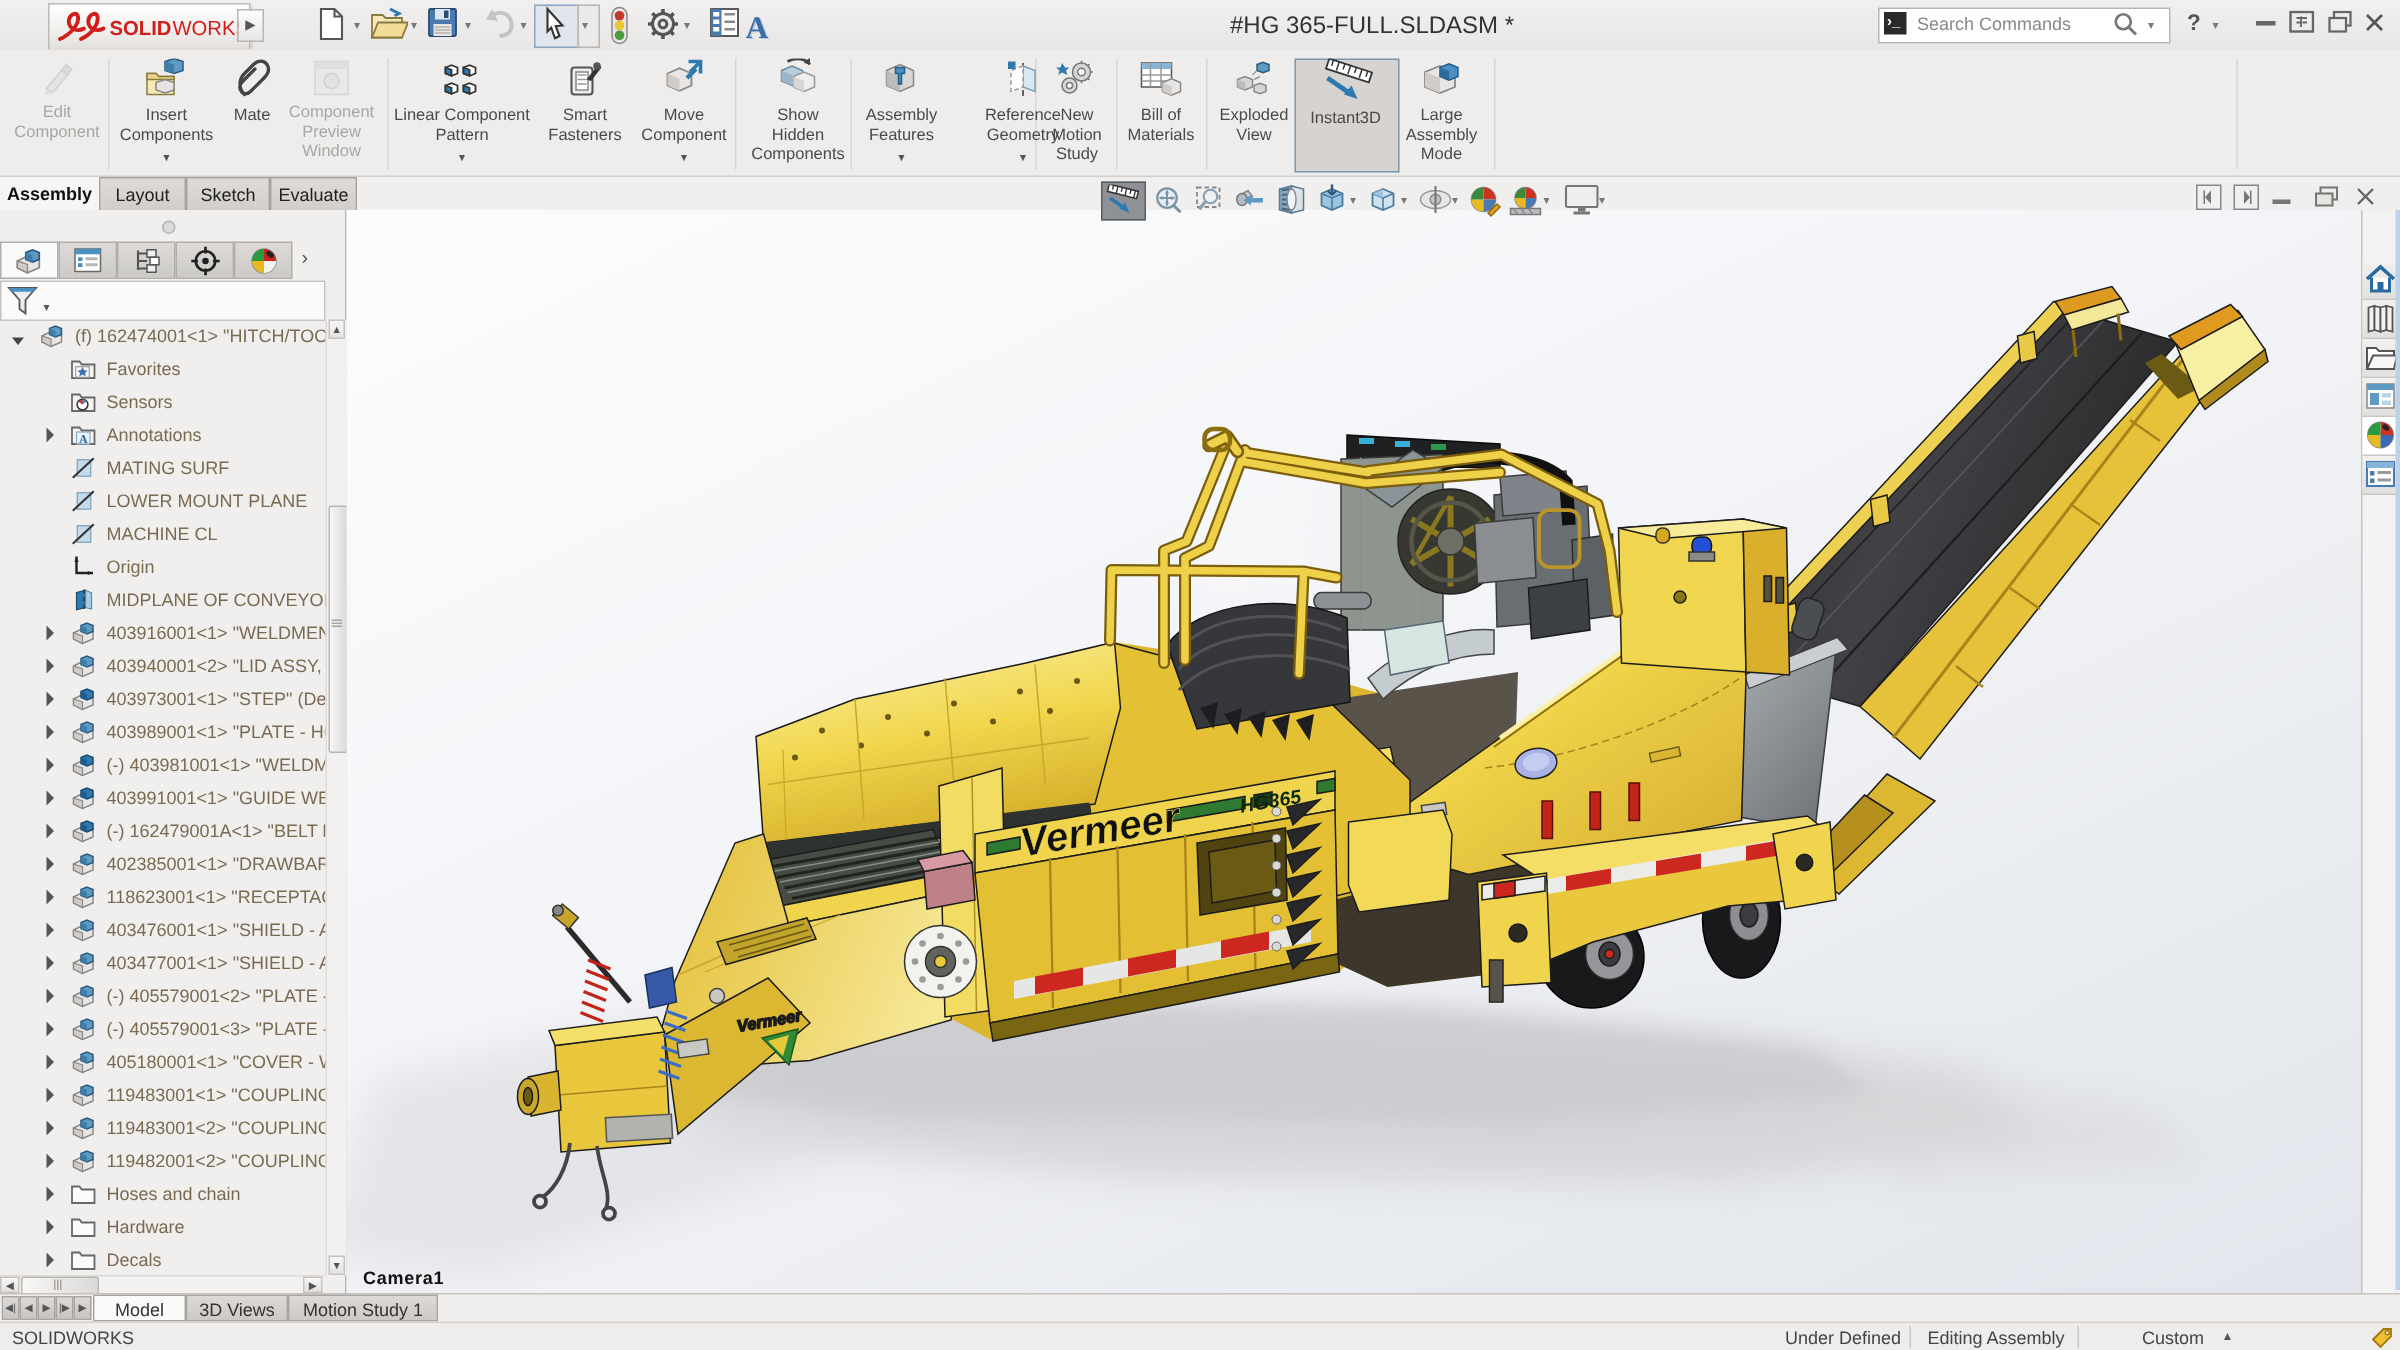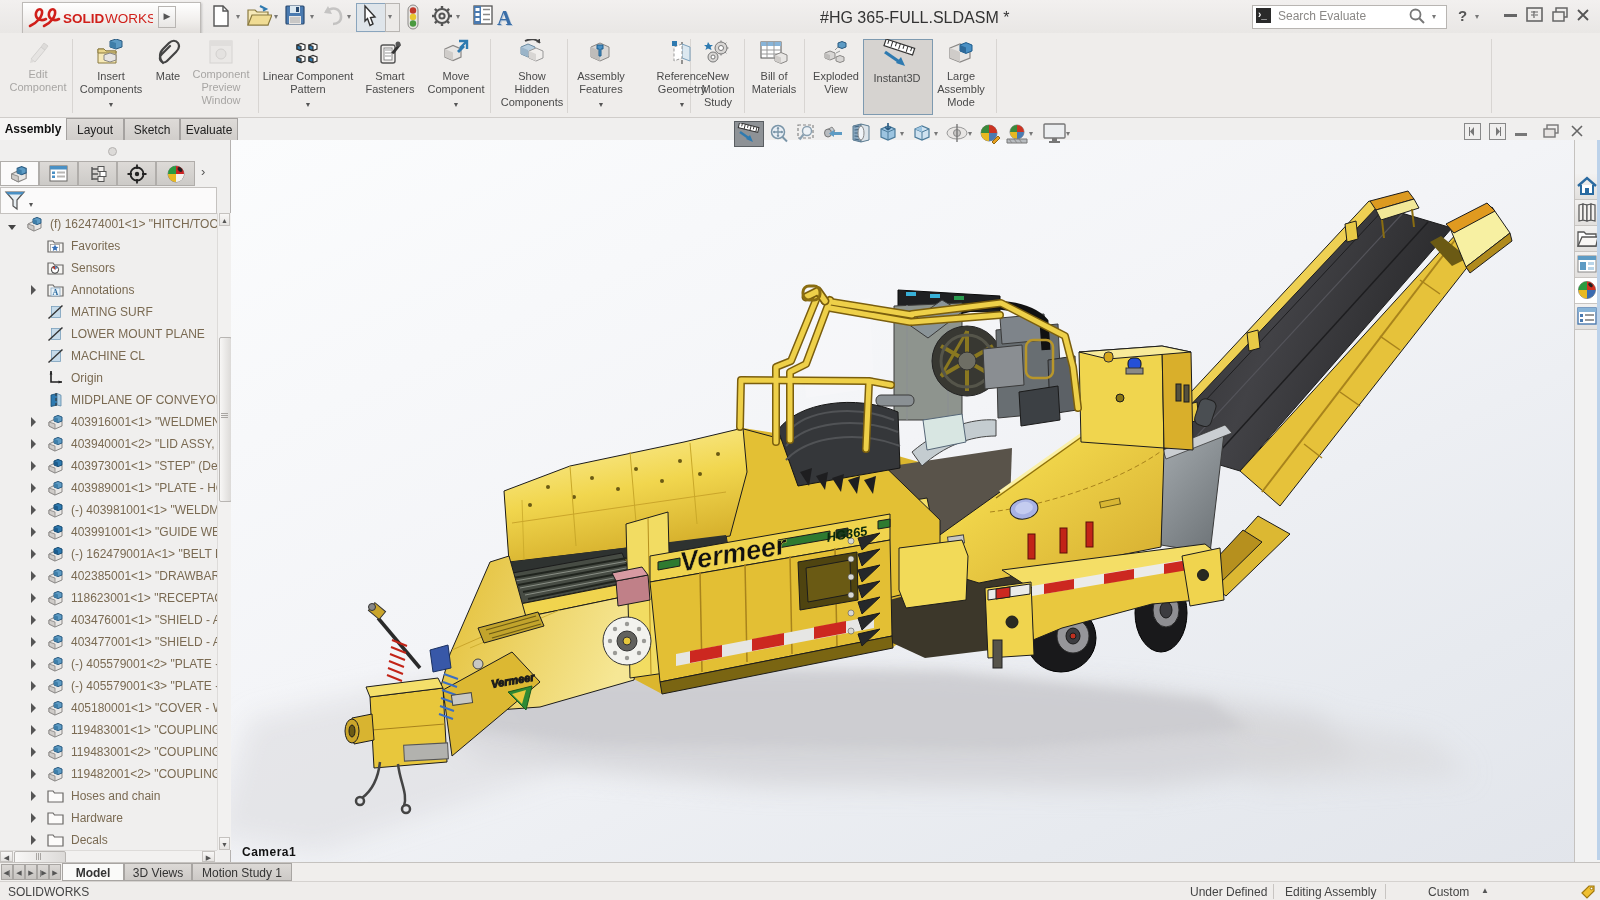--- a/index.html
+++ b/index.html
@@ -1,22 +1,22 @@
 <!DOCTYPE html>
 <html><head>
 <meta charset="utf-8">
 <style>
   html,body{margin:0;padding:0;}
   #app{position:relative;width:1600px;height:900px;overflow:hidden;
     font-family:"Liberation Sans",sans-serif;background:#eeecea;}
   .abs{position:absolute;}
   #titlebar{left:0;top:0;width:1600px;height:33px;
     background:linear-gradient(#f2f0ef,#e9e7e5);border-bottom:1px solid #cbc8c5;}
-  #logobox{left:22px;top:2px;width:133px;height:30px;background:linear-gradient(#ffffff,#f2f0ee 55%,#e2dfdc);
-    border:1px solid #bdbab7;box-shadow:1px 1px 2px rgba(0,0,0,.18);padding-left:44px;}
+  #logobox{left:32px;top:2px;width:133px;height:30px;background:linear-gradient(#ffffff,#f2f0ee 55%,#e2dfdc);
+    border:1px solid #bdbab7;box-shadow:1px 1px 2px rgba(0,0,0,.18);}
   .tbicon{top:4px;width:26px;height:26px;}
   .ddarr{top:13px;width:8px;height:8px;color:#777;font-size:8px;line-height:8px;}
   #wintitle{left:820px;top:9px;font-size:16px;color:#333;}
   #searchbox{left:1252px;top:5px;width:193px;height:22px;background:#fff;border:1px solid #b8b5b2;}
   #ribbon{left:0;top:33px;width:1600px;height:84px;background:#efedeb;}
   .rbtn{position:absolute;top:6px;text-align:center;color:#555;font-size:11px;line-height:13px;}
   .rsep{position:absolute;top:6px;width:1px;height:74px;background:#d8d5d2;}
   #tabrow{left:0;top:117px;width:1600px;height:23px;background:#f0efee;border-top:1px solid #d0cdca;}
   .ctab{position:absolute;top:0;height:23px;line-height:23px;text-align:center;font-size:12px;color:#222;
     background:linear-gradient(#dedbd8,#d0cdca);border:1px solid #a5a2a0;border-bottom:none;box-sizing:border-box;}
@@ -29,21 +29,21 @@
   #filterrow{position:absolute;left:0;top:47px;width:217px;height:27px;background:#fbfafa;border:1px solid #c5c2bf;box-sizing:border-box;}
   .trow{position:absolute;left:0;height:22px;font-size:12px;color:#7a6a52;white-space:nowrap;}
   .trow .lbl{position:absolute;top:4px;}
   .texp{position:absolute;}
   #vscroll{position:absolute;left:217px;top:73px;width:13px;height:637px;background:#f2f1f0;border-left:1px solid #dddbd9;}
   #hscroll{position:absolute;left:0;top:710px;width:217px;height:12px;background:#f2f1f0;border-top:1px solid #dddbd9;}
   .sthumb{position:absolute;background:linear-gradient(90deg,#f8f7f6,#dcdad8);border:1px solid #b8b5b2;border-radius:2px;}
   #doctabs{left:0;top:862px;width:1600px;height:18px;background:#f0eeec;border-top:1px solid #c5c2bf;}
   .dtab{position:absolute;top:0;height:18px;line-height:18px;font-size:12px;text-align:center;color:#333;
     background:linear-gradient(#dcd9d6,#ccc9c6);border:1px solid #a8a5a2;box-sizing:border-box;}
-  .dtab.active{background:#fafaf9;font-weight:bold;}
+  .dtab.active{background:#fafaf9;font-weight:normal;}
   .navb{position:absolute;top:1px;width:12px;height:16px;background:linear-gradient(#dcd9d6,#c6c3c0);border:1px solid #a8a5a2;box-sizing:border-box;
    font-size:7px;color:#555;text-align:center;line-height:15px;overflow:hidden;}
   #statusbar{left:0;top:881px;width:1600px;height:19px;background:#efedeb;border-top:1px solid #d5d2cf;font-size:12px;color:#444;}
   #taskpane{position:absolute;left:1343px;top:0px;width:26px;height:722px;background:#f2f2f2;border-left:1px solid #c5c2bf;}
   .tpbtn{position:absolute;left:0;width:25px;height:25px;border-bottom:1px solid #c8c5c2;}
   #headsup{position:absolute;left:503px;top:-19px;height:26px;}
 </style>
 </head>
 <body>
 <div id="app">
@@ -111,21 +111,21 @@
         <rect x="2" y="2" width="18" height="18" fill="#fff" stroke="#555" stroke-width="1.3"></rect>
         <rect x="2" y="2" width="7" height="18" fill="#4a7ab0"></rect>
         <rect x="3.5" y="4" width="4" height="3" fill="#fff"></rect>
         <rect x="3.5" y="9" width="4" height="3" fill="#fff"></rect>
         <rect x="3.5" y="14" width="4" height="3" fill="#fff"></rect>
         <path d="M11 5.5 L18 5.5 M11 10.5 L18 10.5 M11 15.5 L18 15.5" stroke="#888" stroke-width="1.6"></path>
       </svg></div>
 <div class="abs" style="left:497px;top:6px;font-family:'Liberation Serif',serif;font-size:21px;font-weight:bold;color:#3a6ea8;text-shadow:1px 1px 0 #b8c8d8;">A</div>
 <div class="abs" style="left:1256px;top:8px;width:15px;height:15px;background:#2a2a2a;"></div>
 <div class="abs" style="left:1258px;top:9px;color:#fff;font-size:10px;font-weight:bold;">›_</div>
-<div class="abs" style="left:1278px;top:9px;font-size:12px;color:#8a8886;">Search Evaluate</div>
+<div class="abs" style="left:1278px;top:9px;font-size:12px;color:#8a8886;">Search Commands</div>
 <div class="abs" style="left:1408px;top:7px;"><svg width="18" height="18" viewBox="0 0 18 18">
         <circle cx="7.5" cy="7.5" r="5" fill="none" stroke="#777" stroke-width="1.8"></circle>
         <path d="M11 11 L16 16" stroke="#777" stroke-width="2"></path>
       </svg></div>
 <div class="abs ddarr" style="left:1432px;">▾</div>
 <div class="abs" style="left:1458px;top:7px;font-size:15px;font-weight:bold;color:#555;">?</div>
 <div class="abs ddarr" style="left:1475px;">▾</div>
 <div class="abs" style="left:1504px;top:14px;width:13px;height:3px;background:#666;"></div>
 <div class="abs" style="left:1526px;top:7px;"><svg width="17" height="15" viewBox="0 0 17 15">
         <rect x="1" y="1" width="15" height="13" fill="none" stroke="#666" stroke-width="1.6"></rect>

